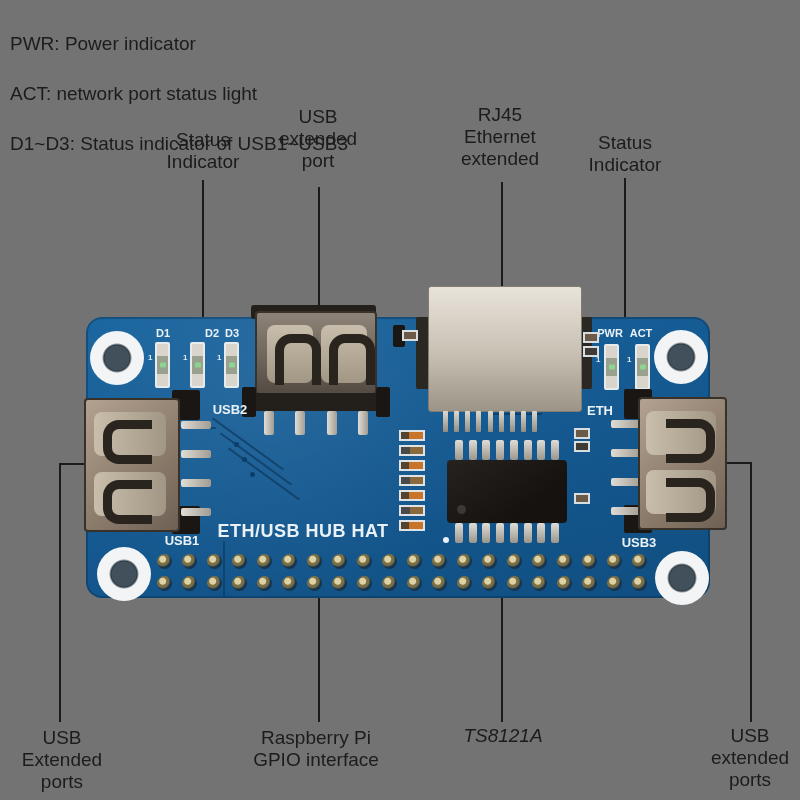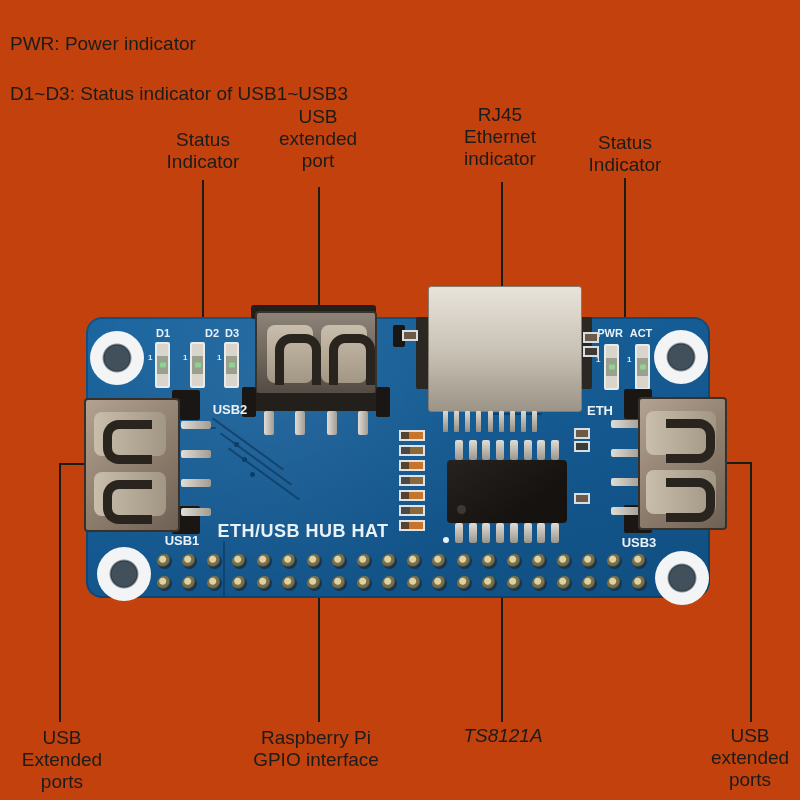--- a/index.html
+++ b/index.html
@@ -1,16 +1,16 @@
 <!DOCTYPE html>
 <html><head>
 <meta charset="utf-8">
 <style>
   html,body{margin:0;padding:0;background:#fff;}
-  .canvas{position:relative;width:800px;height:800px;background:#c2410c;overflow:hidden;
+  .canvas{position:relative;width:800px;height:800px;background:#737373;overflow:hidden;
           font-family:"Liberation Sans","DejaVu Sans",sans-serif;color:#1c1c1c;}
   .abs{position:absolute;}
 
   
   .legend{left:10px;top:6px;font-size:19px;line-height:25px;white-space:pre-line;}
   .callout{font-size:19px;line-height:22px;text-align:center;white-space:pre-line;transform:translateX(-50%);}
   .leader{background:#1b1b1b;}
   .vline{width:2px;}
   .hline{height:2px;}
 
@@ -84,31 +84,32 @@
        background:radial-gradient(circle at 38% 35%,#dcd2a6 0 3px,#7b6f45 4px 6px,#16344e 8px);}
   .dot-silk{width:6px;height:6px;border-radius:50%;background:#e9f1f7;}
 </style>
 </head>
 <body>
 
 <div class="canvas">
 
   <div class="abs legend">
     <div>PWR: Power indicator</div>
+    <div>ACT: network port status light</div>
     <div>D1~D3: Status indicator of USB1~USB3</div>
   </div>
 
   <div class="abs callout" style="left:203px;top:129px;">Status
 Indicator</div>
   <div class="abs callout" style="left:318px;top:106px;">USB
 extended
 port</div>
   <div class="abs callout" style="left:500px;top:104px;">RJ45
 Ethernet
-indicator</div>
+extended</div>
   <div class="abs callout" style="left:625px;top:132px;">Status
 Indicator</div>
 
   <div class="abs leader vline" style="left:202px;top:180px;height:164px;"></div>
   <div class="abs leader vline" style="left:318px;top:187px;height:161px;"></div>
   <div class="abs leader vline" style="left:501px;top:182px;height:162px;"></div>
   <div class="abs leader vline" style="left:624px;top:178px;height:170px;"></div>
 
   <div class="abs leader hline" style="left:59px;top:463px;width:61px;"></div>
   <div class="abs leader vline" style="left:59px;top:463px;height:259px;"></div>

